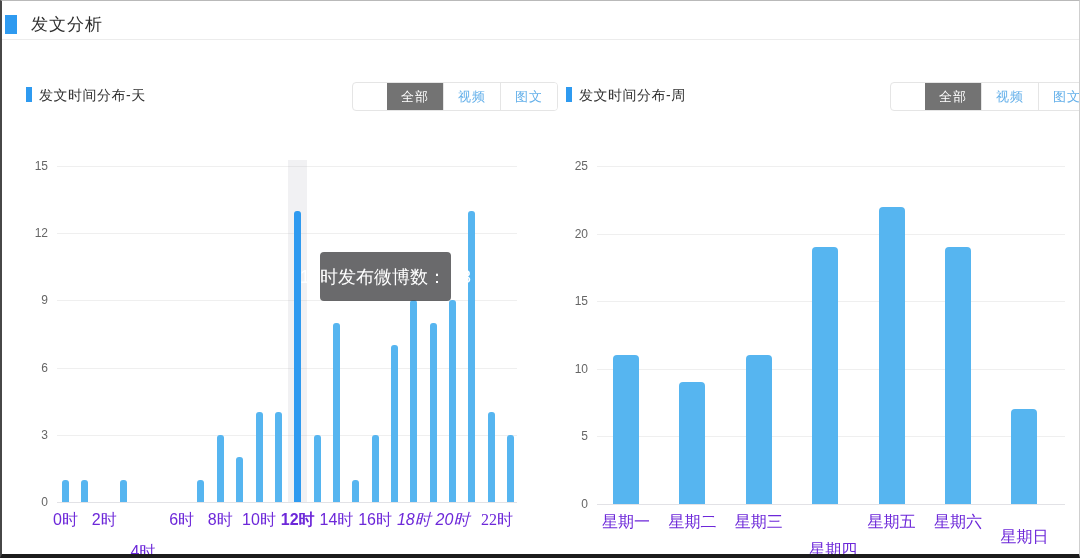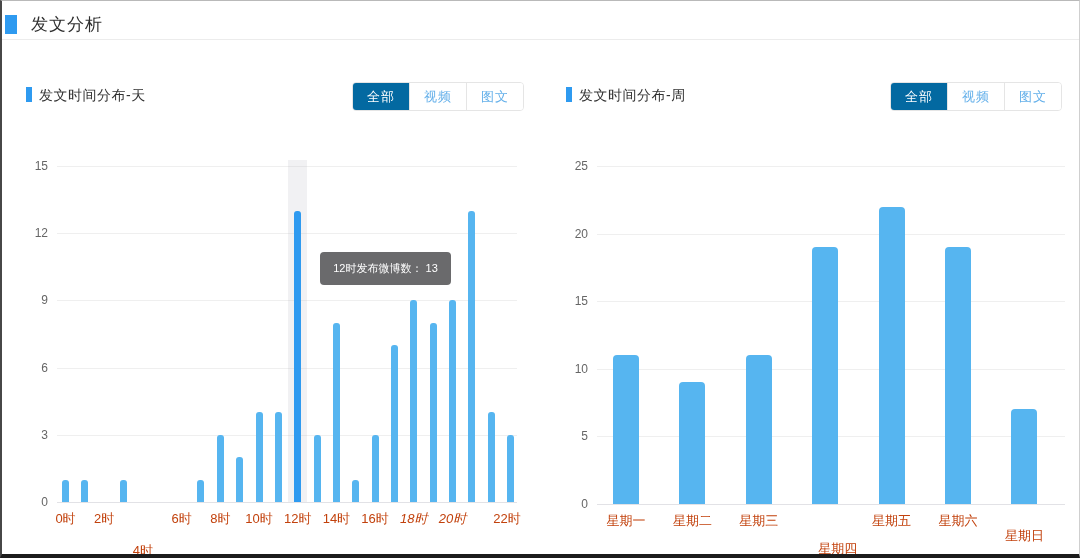--- a/index.html
+++ b/index.html
@@ -12,30 +12,30 @@
   .abs{position:absolute;}
   .main-marker{left:3px;top:14px;width:12px;height:19px;background:#2e9af0;}
   .main-title{left:29px;top:12px;font-size:17px;color:#2f2f2f;letter-spacing:1px;}
   .header-divider{left:0;top:38px;width:1080px;height:1px;background:#ececec;}
   .mini-marker{width:6px;height:15px;background:#2e9af0;display:inline-block;}
   .panel-title{font-size:14px;color:#333;letter-spacing:0.5px;}
   .tab-group{display:flex;border:1px solid #e5e5e5;border-radius:4px;overflow:hidden;background:#fff;height:27px;}
   .tab{width:56px;height:27px;display:flex;align-items:center;justify-content:center;
        font-size:13px;color:#64b0ea;background:#fff;cursor:pointer;letter-spacing:1px;}
   .tab + .tab{border-left:1px solid #e5e5e5;}
-  .tab.selected{background:#0369a1;color:#fff;}
+  .tab.selected{background:#737373;color:#fff;margin-left:34px;}
   .grid-line{position:absolute;height:1px;background:#efefef;}
   .axis-line{position:absolute;height:1px;background:#e2e2e6;}
   .y-tick{position:absolute;font-size:12px;color:#666;text-align:right;width:34px;}
-  .x-tick{position:absolute;font-size:13px;color:#c2410c;text-align:center;}
+  .x-tick{position:absolute;font-size:16px;color:#6d28d9;text-align:center;}
   .bar{position:absolute;}
   .hover-band{position:absolute;background:rgba(175,178,188,0.18);}
   .tooltip{
-    left:318px;top:251px;width:131px;height:33px;border-radius:4px;
-    background:rgba(64,64,66,0.78);color:#fff;font-size:11px;
+    left:318px;top:251px;width:131px;height:49px;border-radius:4px;
+    background:rgba(64,64,66,0.78);color:#fff;font-size:18px;
     display:flex;align-items:center;justify-content:center;z-index:5;white-space:nowrap;
   }
 </style>
 </head>
 <body>
 
 <div id="frame">
 
   <div class="abs main-marker"></div>
   <div class="abs main-title">发文分析</div>
@@ -83,36 +83,36 @@
       <div class="x-tick" style="left: 120.9px; top: 509px; width: 40px; margin-top: 32px;">4时</div>
       <div class="x-tick" style="left: 159.6px; top: 509px; width: 40px;">6时</div>
       <div class="bar" style="left: 195.45px; top: 478.6px; width: 7px; height: 22.4px; background: rgb(86, 181, 240); border-radius: 3px 3px 0px 0px;"></div>
       <div class="bar" style="left: 214.8px; top: 433.8px; width: 7px; height: 67.2px; background: rgb(86, 181, 240); border-radius: 3px 3px 0px 0px;"></div>
       <div class="x-tick" style="left: 198.3px; top: 509px; width: 40px;">8时</div>
       <div class="bar" style="left: 234.15px; top: 456.2px; width: 7px; height: 44.8px; background: rgb(86, 181, 240); border-radius: 3px 3px 0px 0px;"></div>
       <div class="bar" style="left: 253.5px; top: 411.4px; width: 7px; height: 89.6px; background: rgb(86, 181, 240); border-radius: 3px 3px 0px 0px;"></div>
       <div class="x-tick" style="left: 237px; top: 509px; width: 40px;">10时</div>
       <div class="bar" style="left: 272.85px; top: 411.4px; width: 7px; height: 89.6px; background: rgb(86, 181, 240); border-radius: 3px 3px 0px 0px;"></div>
       <div class="bar" style="left: 292.2px; top: 209.8px; width: 7px; height: 291.2px; background: rgb(46, 154, 240); border-radius: 3px 3px 0px 0px;"></div>
-      <div class="x-tick" style="left: 275.7px; top: 509px; width: 40px;">12时</div>
+      <div class="x-tick" style="left: 275.7px; top: 509px; width: 40px; font-weight: bold;">12时</div>
       <div class="bar" style="left: 311.55px; top: 433.8px; width: 7px; height: 67.2px; background: rgb(86, 181, 240); border-radius: 3px 3px 0px 0px;"></div>
       <div class="bar" style="left: 330.9px; top: 321.8px; width: 7px; height: 179.2px; background: rgb(86, 181, 240); border-radius: 3px 3px 0px 0px;"></div>
       <div class="x-tick" style="left: 314.4px; top: 509px; width: 40px;">14时</div>
       <div class="bar" style="left: 350.25px; top: 478.6px; width: 7px; height: 22.4px; background: rgb(86, 181, 240); border-radius: 3px 3px 0px 0px;"></div>
       <div class="bar" style="left: 369.6px; top: 433.8px; width: 7px; height: 67.2px; background: rgb(86, 181, 240); border-radius: 3px 3px 0px 0px;"></div>
       <div class="x-tick" style="left: 353.1px; top: 509px; width: 40px;">16时</div>
       <div class="bar" style="left: 388.95px; top: 344.2px; width: 7px; height: 156.8px; background: rgb(86, 181, 240); border-radius: 3px 3px 0px 0px;"></div>
       <div class="bar" style="left: 408.3px; top: 299.4px; width: 7px; height: 201.6px; background: rgb(86, 181, 240); border-radius: 3px 3px 0px 0px;"></div>
       <div class="x-tick" style="left: 391.8px; top: 509px; width: 40px; font-style: italic;">18时</div>
       <div class="bar" style="left: 427.65px; top: 321.8px; width: 7px; height: 179.2px; background: rgb(86, 181, 240); border-radius: 3px 3px 0px 0px;"></div>
       <div class="bar" style="left: 447px; top: 299.4px; width: 7px; height: 201.6px; background: rgb(86, 181, 240); border-radius: 3px 3px 0px 0px;"></div>
       <div class="x-tick" style="left: 430.5px; top: 509px; width: 40px; font-style: italic;">20时</div>
       <div class="bar" style="left: 466.35px; top: 209.8px; width: 7px; height: 291.2px; background: rgb(86, 181, 240); border-radius: 3px 3px 0px 0px;"></div>
       <div class="bar" style="left: 485.7px; top: 411.4px; width: 7px; height: 89.6px; background: rgb(86, 181, 240); border-radius: 3px 3px 0px 0px;"></div>
-      <div class="x-tick" style="left: 485px; top: 509px; width: 40px;">22时</div>
+      <div class="x-tick" style="left: 475px; top: 509px; width: 40px; font-family: Liberation Serif, serif;">22时</div>
       <div class="bar" style="left: 505.05px; top: 433.8px; width: 7px; height: 67.2px; background: rgb(86, 181, 240); border-radius: 3px 3px 0px 0px;"></div>
       <div class="axis-line" style="left: 595px; top: 503px; width: 468px;"></div>
       <div class="y-tick" style="left: 552px; top: 496px;">0</div>
       <div class="grid-line" style="left: 595px; top: 435.4px; width: 468px;"></div>
       <div class="y-tick" style="left: 552px; top: 428.4px;">5</div>
       <div class="grid-line" style="left: 595px; top: 367.8px; width: 468px;"></div>
       <div class="y-tick" style="left: 552px; top: 360.8px;">10</div>
       <div class="grid-line" style="left: 595px; top: 300.2px; width: 468px;"></div>
       <div class="y-tick" style="left: 552px; top: 293.2px;">15</div>
       <div class="grid-line" style="left: 595px; top: 232.6px; width: 468px;"></div>

